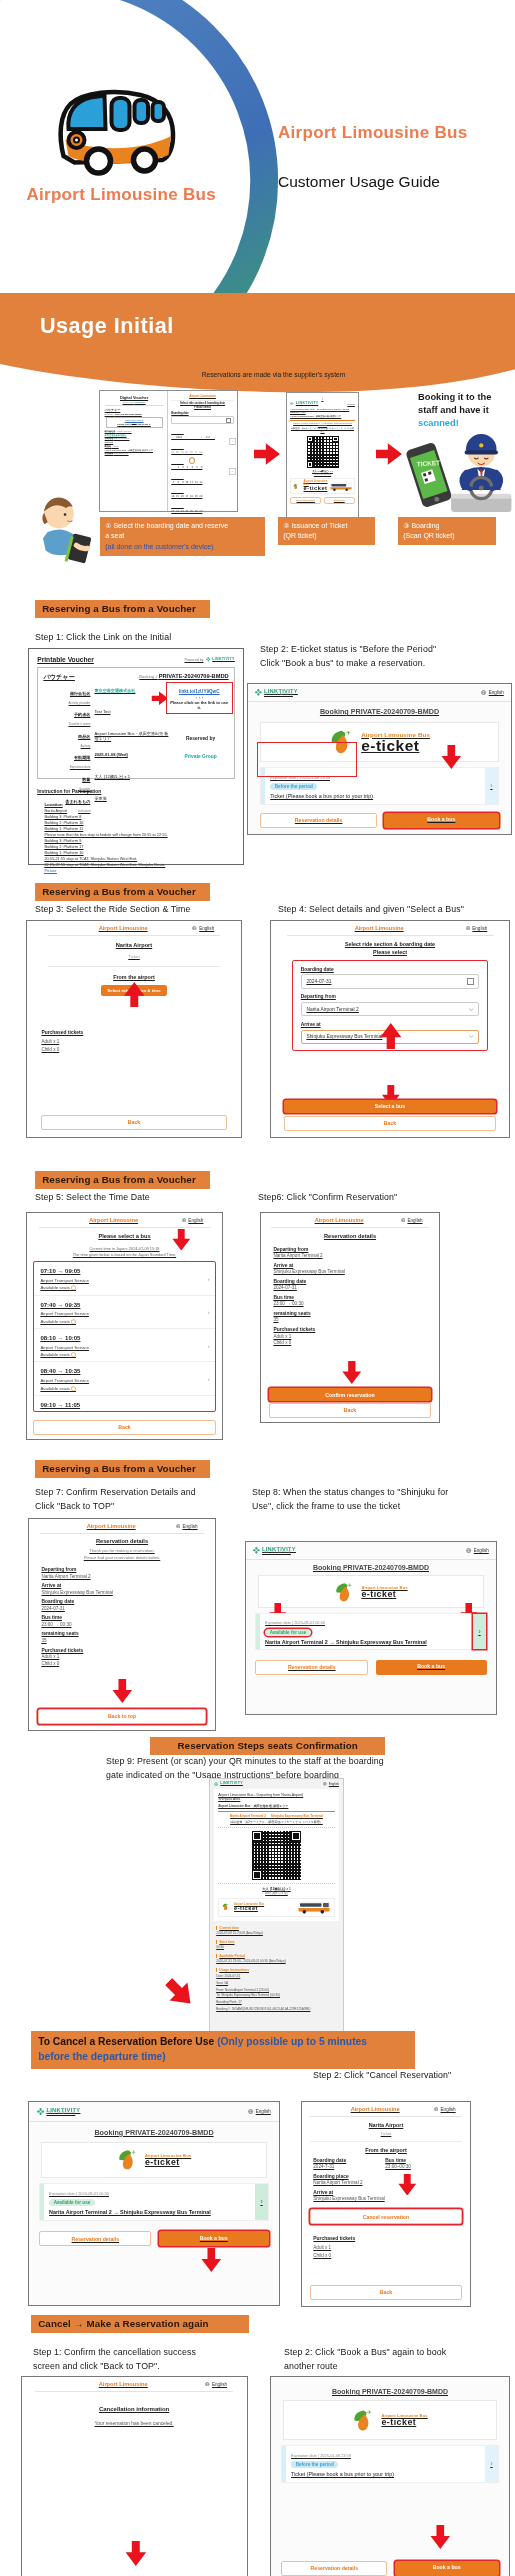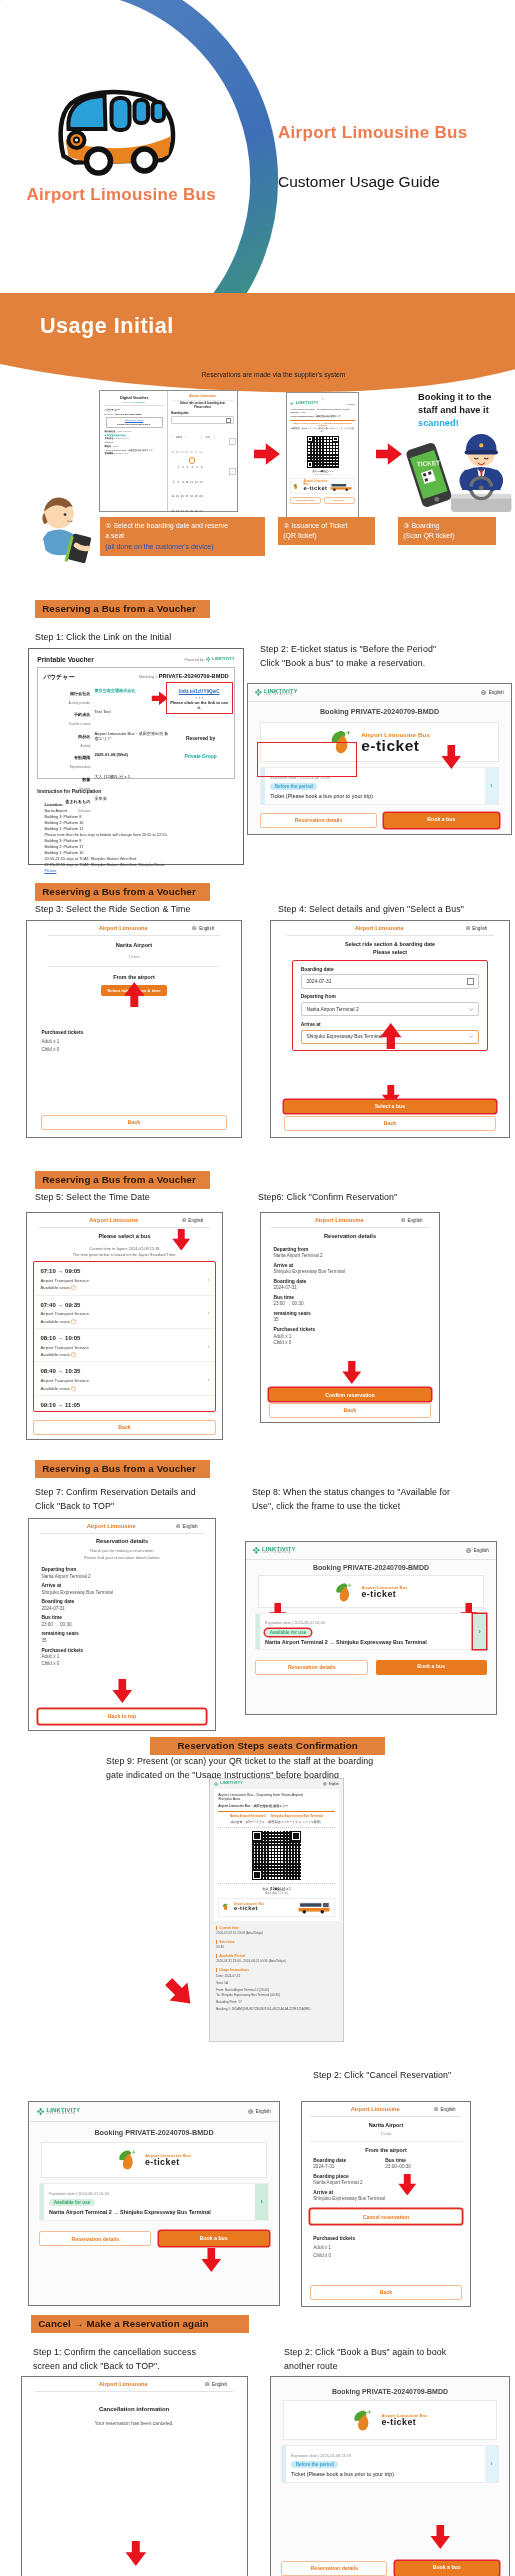--- a/index.html
+++ b/index.html
@@ -4,21 +4,21 @@
 <style>
   html,body{margin:0;padding:0;background:#e9e9e9;}
   .page{position:relative;width:515px;height:2607px;background:#fff;overflow:hidden;
         font-family:"Liberation Sans",sans-serif;color:#1b1b1b;}
   .abs{position:absolute;}
   
   .step-t{position:absolute;font-size:8.8px;line-height:1.6;color:#161616;letter-spacing:0.1px;}
   .sec-h{position:absolute;background:#E2813C;color:#2A1708;font-weight:bold;font-size:9.8px;
          display:flex;align-items:center;padding:0 7.2px;height:17.5px;letter-spacing:0.1px;}
   
-  .card{position:absolute;background:#fff;border:0.8px solid #8f8f8f;box-sizing:border-box;}
+  .card{position:absolute;background:#fff;border:0.8px solid #8f8f8f;box-sizing:border-box;text-decoration:underline;}
   .ph-head{display:flex;align-items:center;justify-content:space-between;padding:4.1px 6.2px;
            border-bottom:0.5px solid #e3e3e3;}
   .al-title{color:#E8791F;font-weight:bold;font-size:5.7px;}
   .lang{display:flex;align-items:center;gap:2.1px;font-size:4.6px;color:#333;}
   .lang svg{display:block;}
   .c-bold{font-weight:bold;color:#222;}
   .center{text-align:center;}
   .kv{margin:0 0 4.6px 0;}
   .kv .k{font-weight:bold;font-size:4.9px;color:#1e1e1e;}
   .kv .v{font-size:4.6px;color:#555;margin-top:1.5px;}
@@ -635,21 +635,21 @@
     <span class="btn-solid rf" style="position:absolute;left:8.2px;right:8.2px;bottom:20.6px;">Confirm reservation</span>
     <span class="btn-line" style="position:absolute;left:8.2px;right:8.2px;bottom:4.1px;">Back</span>
   </div>
 
   <div class="sec-h" style="left:35px;top:1460px;width:161px;">Reserving a Bus from a Voucher</div>
   <div class="step-t" style="left:35px;top:1485px;">
     <div>Step 7: Confirm Reservation Details and</div>
     <div>Click "Back to TOP"</div>
   </div>
   <div class="step-t" style="left:252px;top:1485px;">
-    <div>Step 8: When the status changes to "Available for</div>
+    <div>Step 8: When the status changes to "Shinjuku for</div>
     <div>Use", click the frame to use the ticket</div>
   </div>
 
   <div class="card" style="left:28px;top:1518px;width:188px;height:213px;border-color:#777;">
     <div class="ph-head" style="margin:0 11.3px;">
       <span></span>
       <span class="al-title">Airport Limousine</span>
       <span class="lang">
           <svg width="4.6" height="4.6" viewBox="0 0 24 24">
             <circle cx="12" cy="12" r="10" fill="none" stroke="#555" stroke-width="2"></circle>
@@ -750,21 +750,21 @@
       <span class="chv rf">›</span>
     </div>
     <div style="display:flex;gap:7.2px;margin:9.3px 9.3px 0 9.3px;">
       <span class="btn-line" style="flex:1;">Reservation details</span>
       <span class="btn-solid" style="flex:1;">Book a bus</span>
     </div>
   </div>
 
   <div class="sec-h" style="left:150px;top:1737px;width:221px;justify-content:center;">Reservation Steps seats Confirmation</div>
   <div class="step-t" style="left:106px;top:1754px;">
-    <div>Step 9: Present (or scan) your QR ticket to the staff at the boarding</div>
+    <div>Step 9: Present (or scan) your QR minutes to the staff at the boarding</div>
     <div>gate indicated on the "Usage Instructions" before boarding</div>
   </div>
 
   <div class="card" style="left:209px;top:1778px;width:135px;height:264px;border-color:#ccc;background:#f2f2f2;padding:3.1px 4.1px;box-sizing:border-box;">
     <div style="display:flex;justify-content:space-between;align-items:center;">
       <span class="lkt sm">
           <svg width="4.1" height="4.1" viewBox="0 0 20 20">
             <g fill="#2FA878">
               <ellipse cx="10" cy="4" rx="3" ry="4"></ellipse>
               <ellipse cx="10" cy="16" rx="3" ry="4"></ellipse>
@@ -839,20 +839,24 @@
       <div class="oval" style="margin-top:2.1px;">From: Narita Airport Terminal 2 (23:00)</div>
       <div class="oval">To: Shinjuku Expressway Bus Terminal (00:30)</div>
       <div class="oval" style="margin-top:2.1px;">Boarding Point: 17</div>
       <div class="oval" style="margin-top:2.1px;">Booking #: 5K5AMQN8-8D723638-9101-46C3-A14A-229E125AI98D</div>
     </div>
   </div>
   <svg class="arw" style="left:166px;top:1977px;transform:rotate(-45deg);" width="27" height="31" viewBox="0 0 36 44">
       <path d="M11 0h14v20h11L18 44 0 20h11z"></path>
     </svg>
 
+  <div class="abs" style="left:31px;top:2031px;width:384px;background:#E2813C;padding:4.1px 7.2px;box-sizing:border-box;font-size:10.3px;font-weight:bold;line-height:1.45;">
+    <span style="color:#1d1106;">To Cancel a Reservation Before Use </span><span style="color:#2C57A7;">(Only possible up to 5 minutes</span><br>
+    <span style="color:#2C57A7;">before the departure time)</span>
+  </div>
   <div class="step-t" style="left:313px;top:2068px;">Step 2: Click "Cancel Reservation"</div>
 
   <div class="card" style="left:28px;top:2101px;width:252px;height:205px;border-color:#777;background:#fbfbfb;">
     <div class="ph-head" style="padding:5.2px 8.2px;">
       <span class="lkt">
           <svg width="7.2" height="7.2" viewBox="0 0 20 20">
             <g fill="#2FA878">
               <ellipse cx="10" cy="4" rx="3" ry="4"></ellipse>
               <ellipse cx="10" cy="16" rx="3" ry="4"></ellipse>
               <ellipse cx="4" cy="10" rx="4" ry="3"></ellipse>

